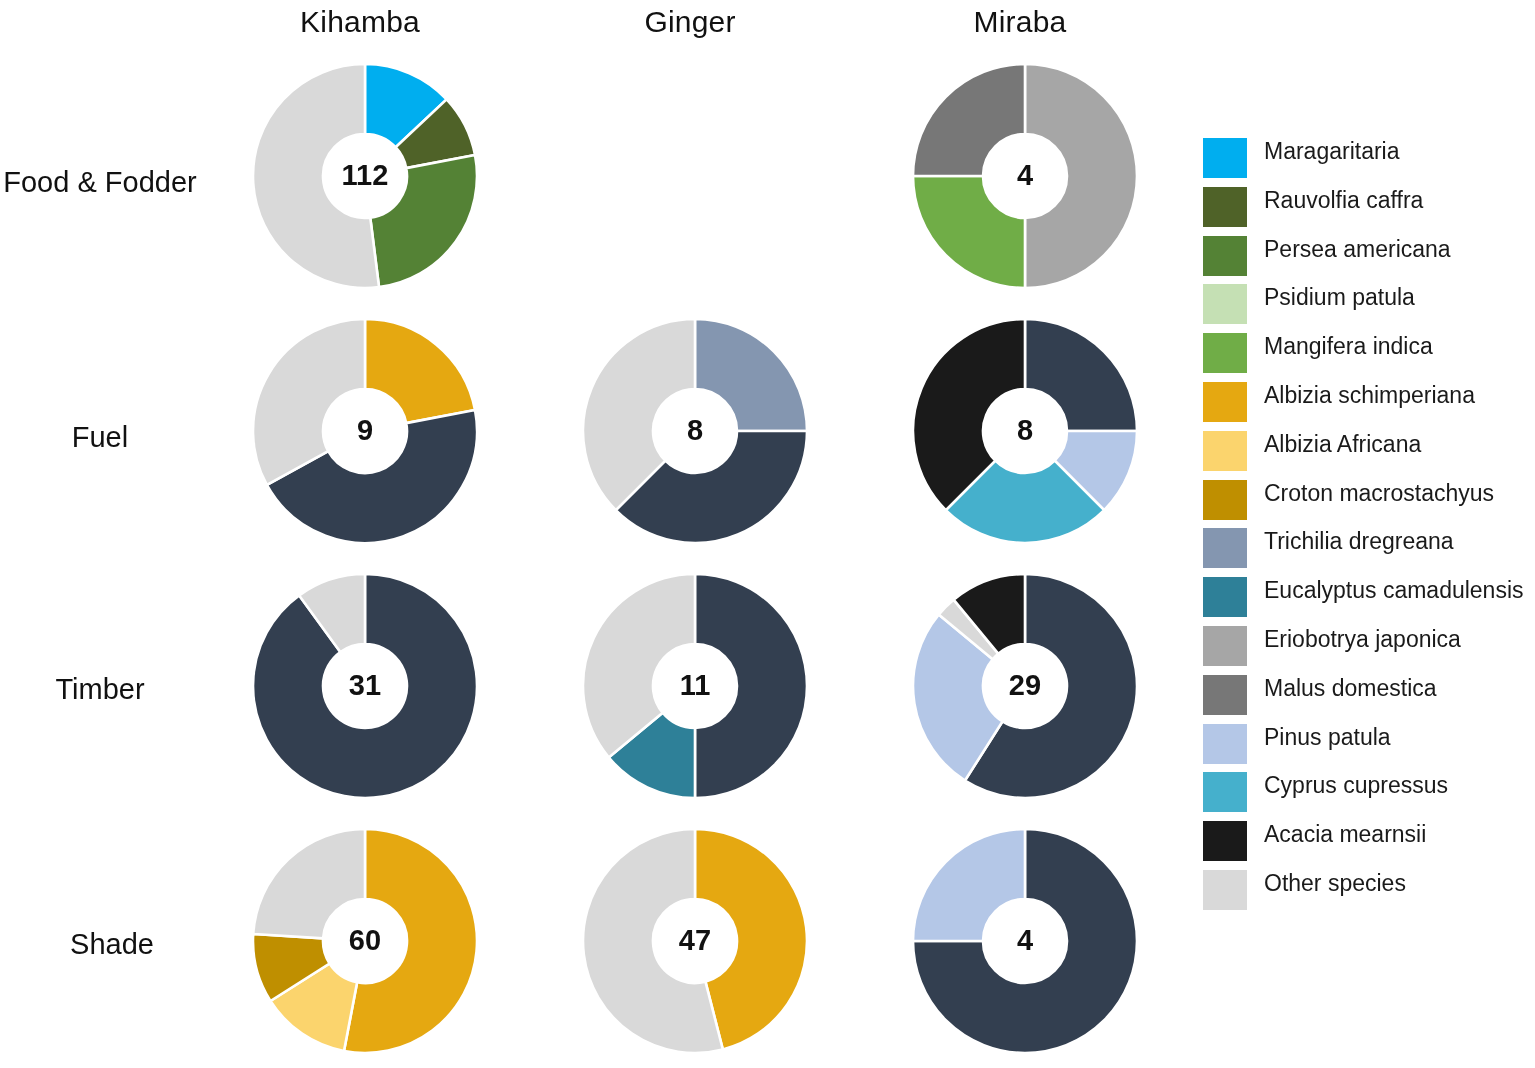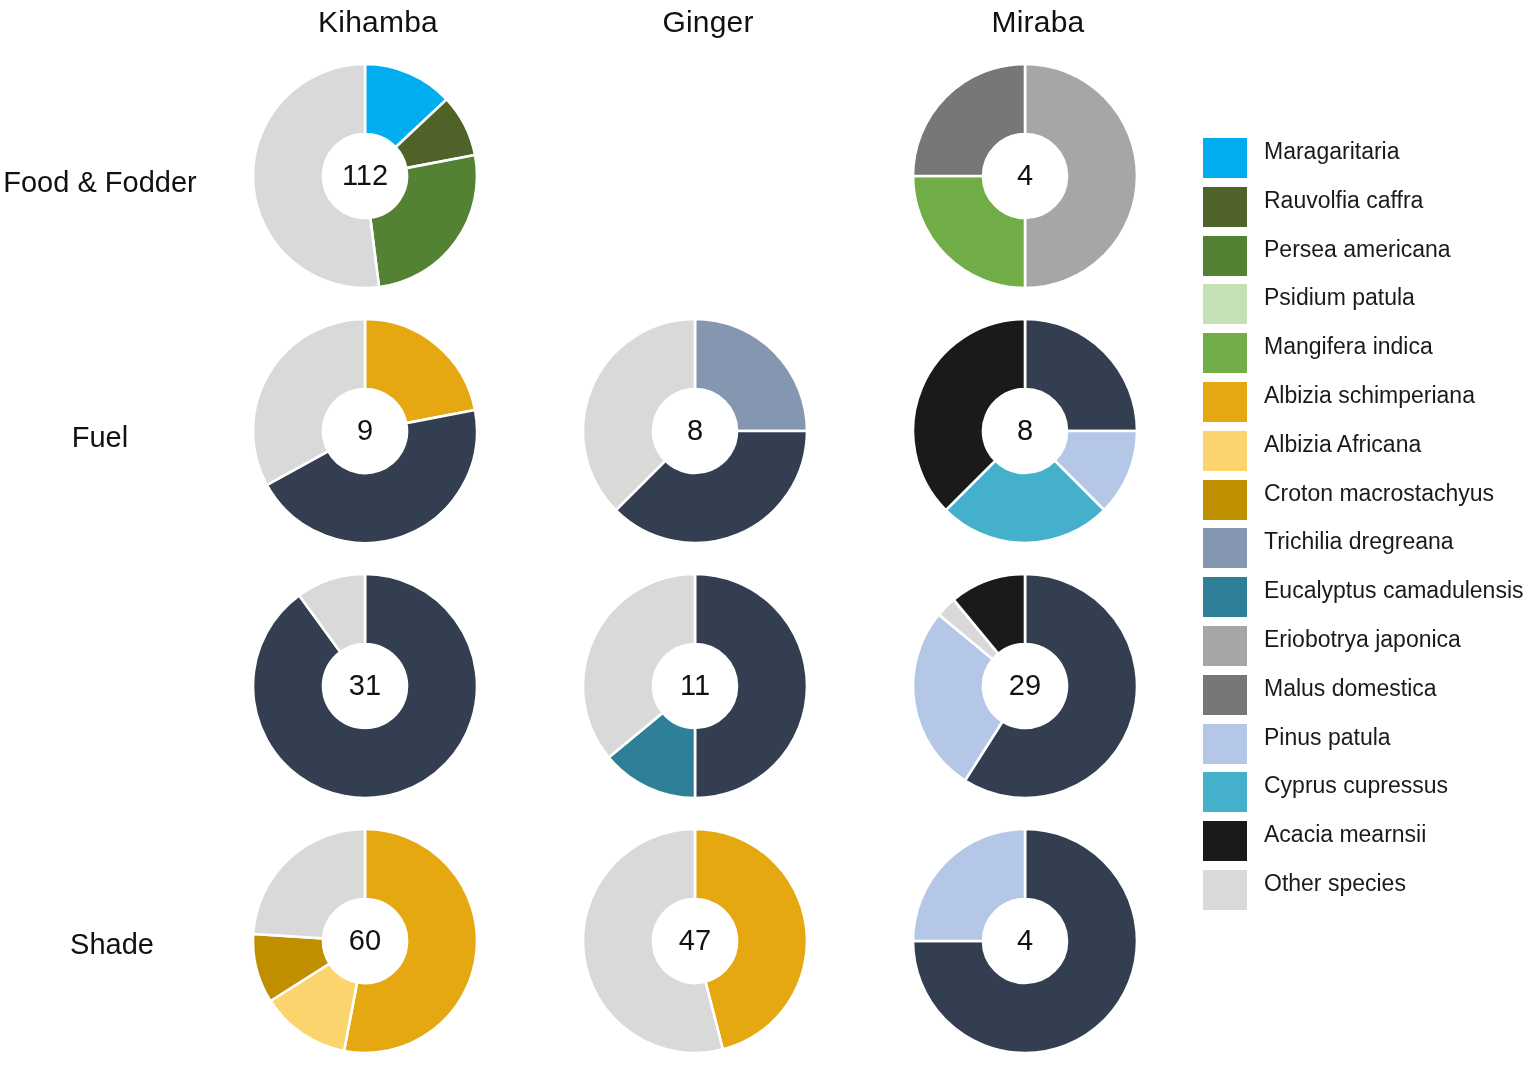--- a/index.html
+++ b/index.html
@@ -19,21 +19,21 @@
   #figure {
     position: absolute;
     left: 0; top: 0;
     width: 1535px;
     height: 1068px;
   }
 
   
   .col-headers {
     position: absolute;
-    left: 213px;
+    left: 195px;
     top: 0px;
     width: 990px;
     height: 48px;
     display: flex;
   }
   .col-header {
     flex: 1 1 0;
     text-align: center;
     font-size: 30px;
     line-height: 44px;
@@ -92,20 +92,21 @@
     position: absolute;
     left: 0; top: 0;
     width: 232px;
     height: 232px;
     display: flex;
     align-items: center;
     justify-content: center;
     font-size: 29px;
     color: #111;
     pointer-events: none;
+    font-weight: bold;
   }
 
   
   .legend {
     position: absolute;
     left: 1203px;
     top: 138px;
     width: 332px;
   }
   .legend-item {
@@ -133,20 +134,21 @@
 
   <div class="col-headers" id="col-headers">
       <div class="col-header">Kihamba</div>
       <div class="col-header">Ginger</div>
       <div class="col-header">Miraba</div>
     </div>
 
   <div class="row-labels" id="row-labels">
       <div class="row-label r0">Food &amp; Fodder</div>
       <div class="row-label r1">Fuel</div>
+      <div class="row-label r2">Timber</div>
       <div class="row-label r3">Shade</div>
     </div>
 
   <div class="grid" id="donut-grid">
       <div class="donut-cell" style="left: 0px; top: 0px;">
         <div class="donut-wrap">
           <svg viewBox="0 0 232 232">
             <path d="M 116 4 A 112 112 0 0 1 197.6444862711981 39.33072413598687 L 146.6166823516993 87.24902155099508 A 42 42 0 0 0 116 74 Z" fill="#00AEEF" stroke="#ffffff" stroke-width="2.6"></path>
             <path d="M 197.6444862711981 39.33072413598687 A 112 112 0 0 1 226.01617208161315 95.01329276639885 L 157.25606453060493 108.12998478739956 A 42 42 0 0 0 146.6166823516993 87.24902155099508 Z" fill="#4F6228" stroke="#ffffff" stroke-width="2.6"></path>
             <path d="M 226.01617208161315 95.01329276639885 A 112 112 0 0 1 130.03732215920206 227.11684654722154 L 121.26399580970077 157.66881745520806 A 42 42 0 0 0 157.25606453060493 108.12998478739956 Z" fill="#548235" stroke="#ffffff" stroke-width="2.6"></path>

